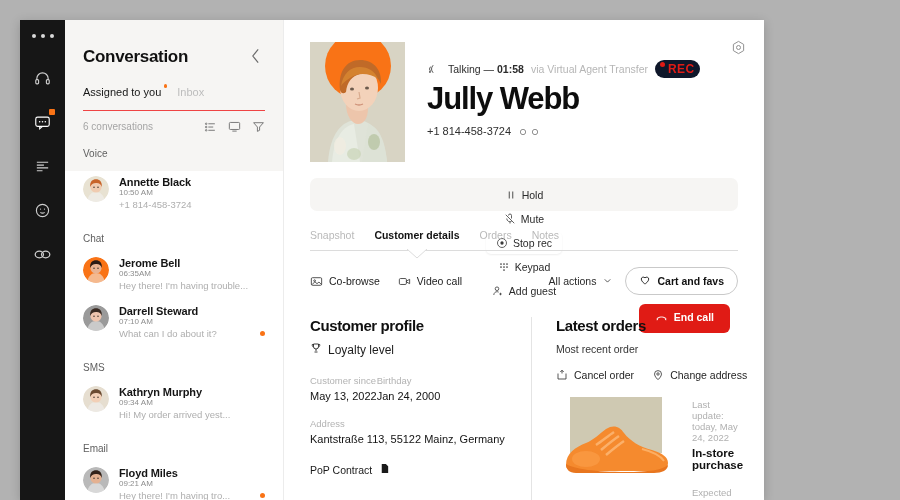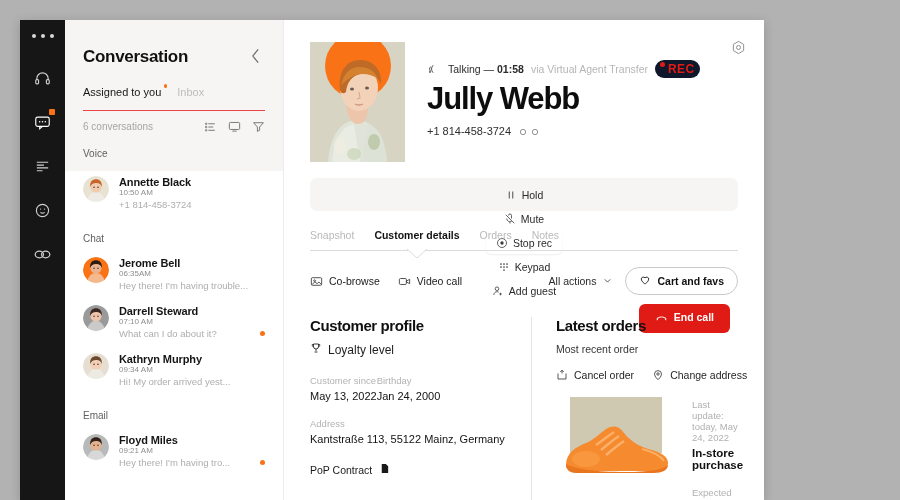--- a/index.html
+++ b/index.html
@@ -316,20 +316,21 @@
             <span class="citem-r1">
               <span class="citem-name">Darrell Steward</span>
               <span class="citem-time">07:10 AM</span>
             </span>
             <span class="citem-r2">
               <span class="citem-sub">What can I do about it?</span>
               <span class="unread"></span>
             </span>
           </span>
         </div>
+        <div class="grp-label onwhite">SMS</div>
         <div class="citem">
           <span class="av"><svg width="26" height="26" viewBox="0 0 26 26">
               <circle cx="13" cy="13" r="13" fill="#e6ded0"></circle>
               <path d="M4 26 C5 19 8.5 16 13 16 C17.5 16 21 19 22 26 Z" fill="#f2f2f2" opacity=".55"></path>
               <circle cx="13" cy="11" r="5.6" fill="#f2cfb6"></circle>
               <path d="M7.2 11 C6.6 5.6 9.6 3.2 13 3.2 C16.4 3.2 19.4 5.6 18.8 11 C18 8 16 6.8 13 7 C10 7.2 8.2 8.4 7.2 11 Z" fill="#6b4a30"></path>
               <circle cx="11" cy="11.3" r=".8" fill="#4a3b32"></circle>
               <circle cx="15" cy="11.3" r=".8" fill="#4a3b32"></circle>
             </svg></span>
           <span class="citem-body">

